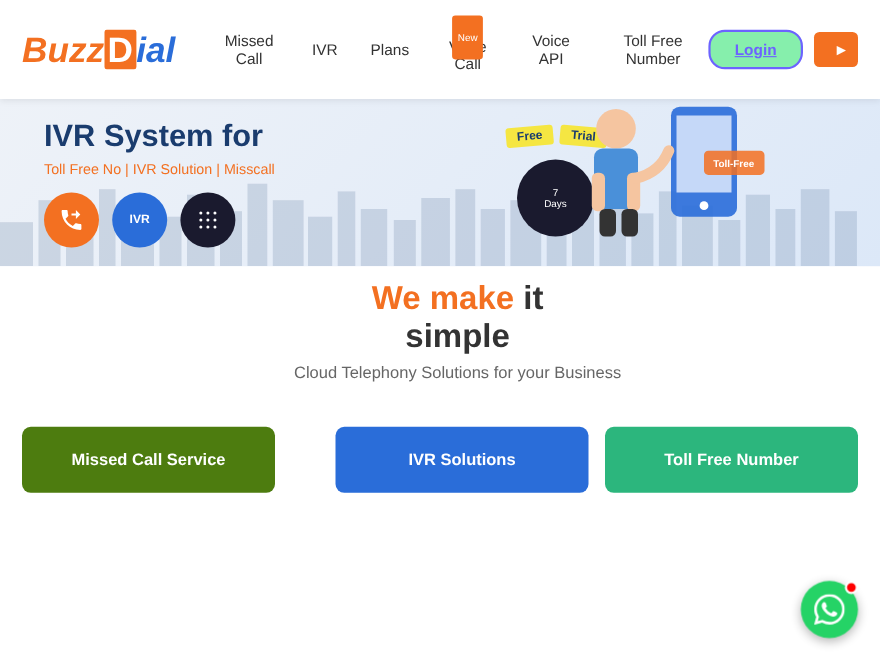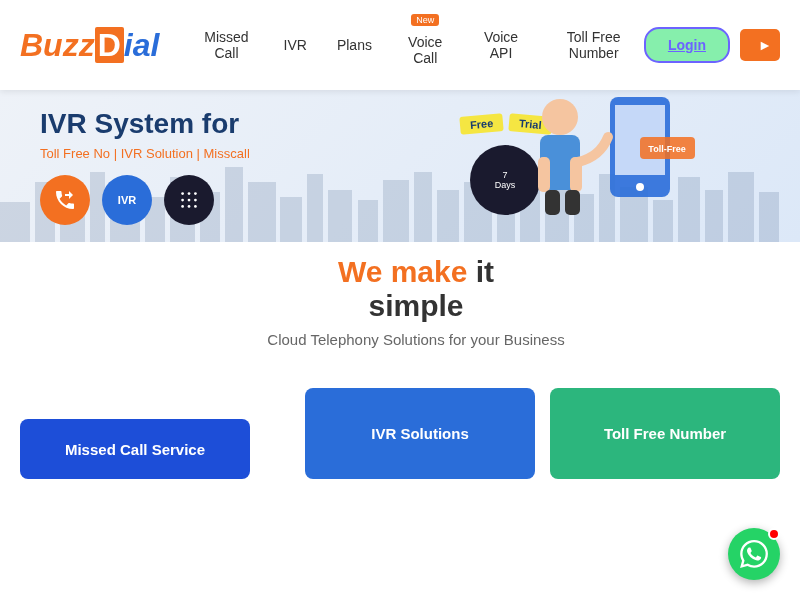--- a/index.html
+++ b/index.html
@@ -51,21 +51,21 @@
       text-align: center;
     }
     .nav-badge {
       position: absolute;
       top: -6px;
       left: 50%;
       transform: translateX(-50%);
       background: #f37021;
       color: #fff;
       font-size: 9px;
-      padding: 1px 5px;
+      padding: 15px 5px;
       border-radius: 3px;
     }
 
     .header-actions {
       display: flex;
       align-items: center;
       gap: 10px;
     }
     .btn-login {
       background: #86efac;
@@ -207,21 +207,21 @@
       text-align: center;
       font-size: 15px;
       font-weight: 600;
       color: #fff;
       cursor: pointer;
       min-height: 60px;
       display: flex;
       align-items: center;
       justify-content: center;
     }
-    .card-orange { background: #1d4ed8; margin-top: 31px; }
+    .card-orange { background: #4d7c0f; }
     .card-blue { background: #2a6dd9; margin-left: 40px; }
     .card-green { background: #2cb67d; }
 
     
     .whatsapp-btn {
       position: fixed;
       bottom: 20px;
       right: 20px;
       width: 52px;
       height: 52px;

